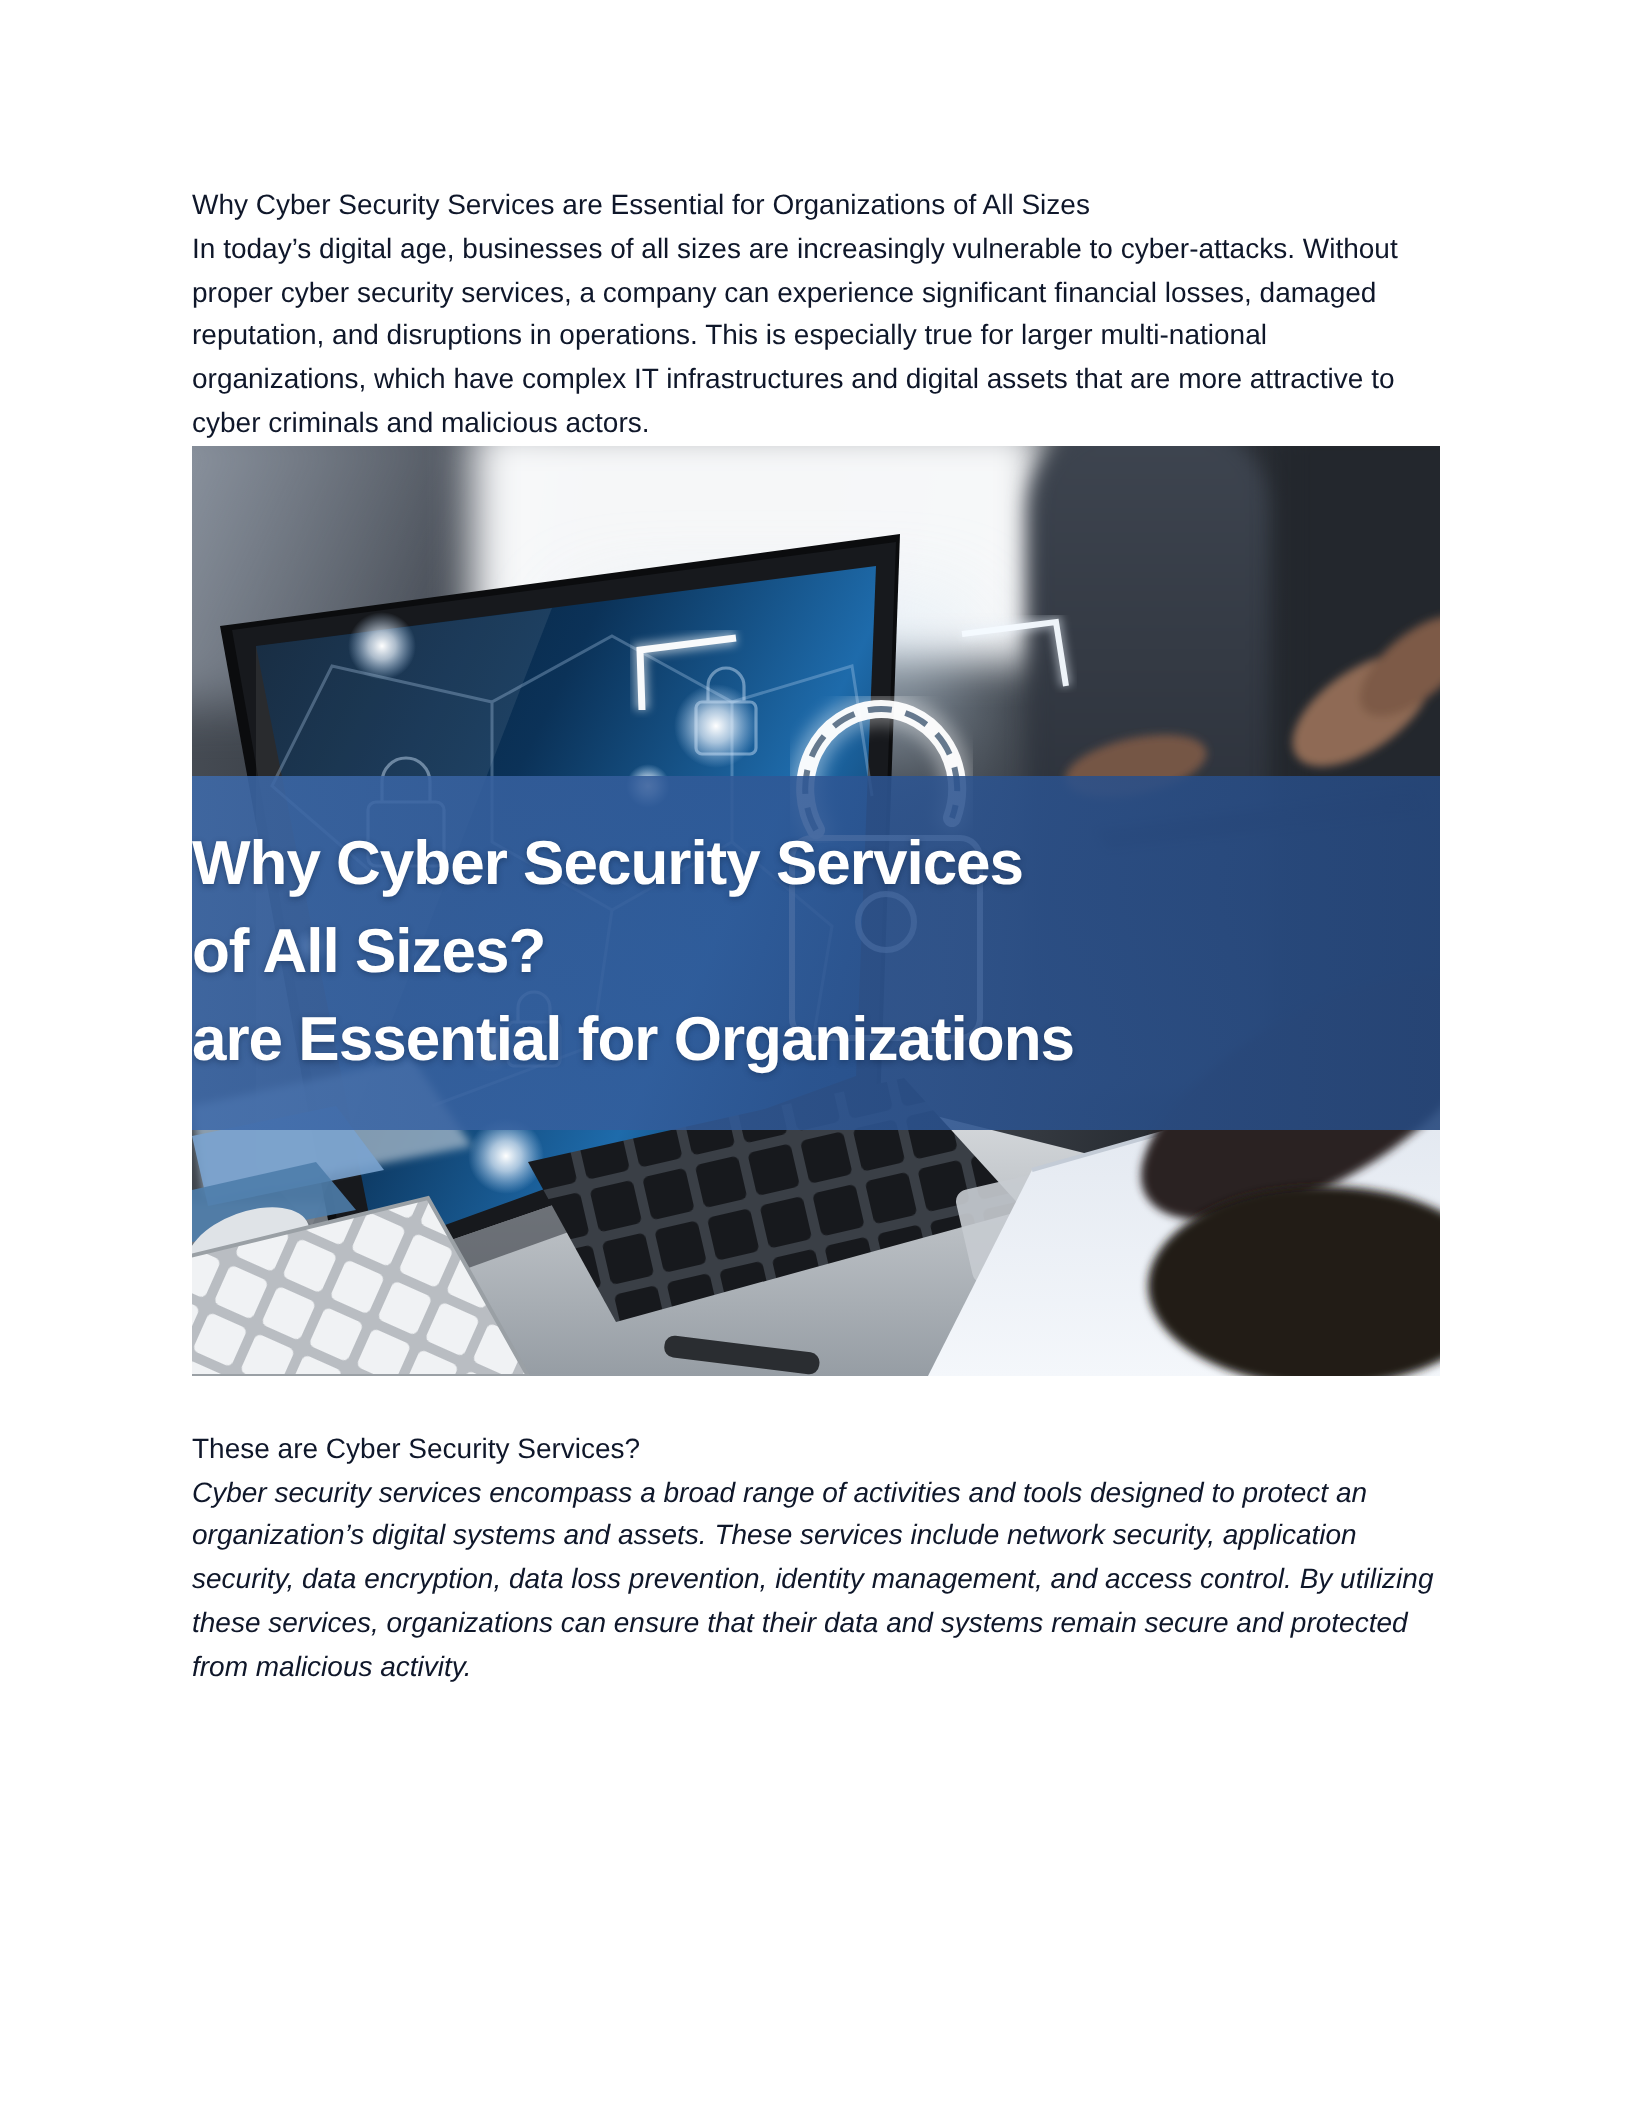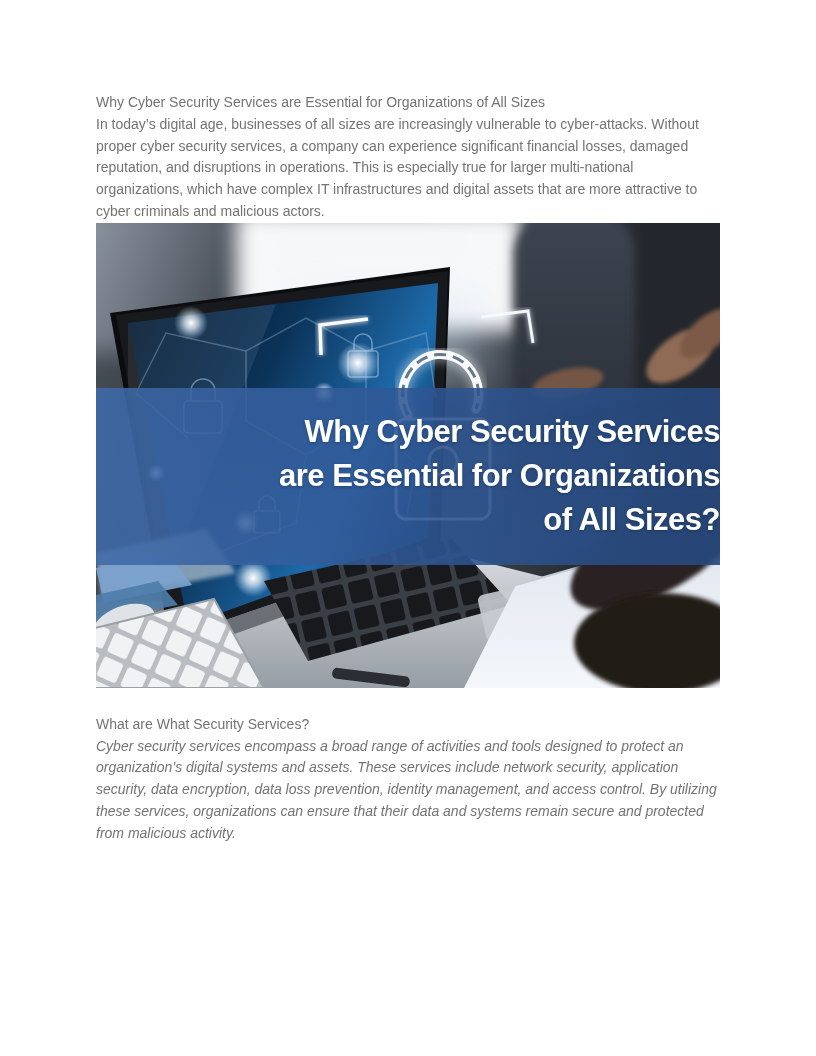--- a/index.html
+++ b/index.html
@@ -9,21 +9,21 @@
     background:#ffffff;
     font-family:"Liberation Sans", sans-serif;
     overflow:hidden;
     margin:0 auto;
   }
   .content{padding:92px 96px 0 96px;}
   .content p{
     margin:0;
     font-size:14px;
     line-height:21.8px;
-    color:#737373;
+    color:#0f172a;
     width:624px;
   }
   .doc-title{margin-bottom:16px;}
   .para-1{margin-bottom:14px;}
   .heading-2{margin-bottom:16px;}
   .para-2{margin-bottom:9px;font-style:italic;}
   .heading-3{white-space:pre-wrap;}
 
   
   .hero{
@@ -64,21 +64,21 @@
   }
   .desk{
     left:-10px;top:378px;width:660px;height:105px;
     background:linear-gradient(180deg,#6e747b,#8d939b);
     filter:blur(2px);
   }
   .hero svg{position:absolute;inset:0;z-index:2;}
   .banner{
     position:absolute;left:0;top:165px;width:100%;height:177px;z-index:3;
     background:linear-gradient(90deg, rgba(62,106,170,0.87) 0%, rgba(45,85,146,0.88) 55%, rgba(38,72,125,0.90) 100%);
-    display:flex;flex-direction:column;justify-content:center;align-items:flex-end;
+    display:flex;flex-direction:column;justify-content:center;align-items:flex-start;
   }
   .banner span{
     display:block;text-align:center;
     font-size:31px;line-height:44px;font-weight:bold;
     letter-spacing:-0.5px;color:#ffffff;
     text-shadow:0 1px 3px rgba(10,30,60,0.4);
   }
 </style>
 </head>
 <body>
@@ -214,24 +214,24 @@
         <g>
           <polygon points="368,465 420,362 624,304 624,465" fill="url(#paperGrad)"></polygon>
           <line x1="420" y1="362" x2="624" y2="304" stroke="#c3cbd6" stroke-width="2"></line>
           <ellipse cx="562" cy="326" rx="98" ry="42" fill="#2a2320" transform="rotate(-30 562 326)" filter="url(#b2)"></ellipse>
           <ellipse cx="566" cy="420" rx="88" ry="50" fill="#211a17" filter="url(#b2)"></ellipse>
         </g>
       </svg>
 
       <div class="banner">
         <span>Why Cyber Security Services</span>
+        <span>of All Sizes?</span>
         <span>are Essential for Organizations</span>
-        <span>of All Sizes?</span>
       </div>
     </figure>
 
-    <p class="heading-2">What are What Security Services?</p>
+    <p class="heading-2">These are Cyber Security Services?</p>
 
     <p class="para-2">Cyber security services encompass a broad range of activities and tools designed to protect an organization’s digital systems and assets. These services include network security, application security, data encryption, data loss prevention, identity management, and access control. By utilizing these services, organizations can ensure that their data and systems remain secure and protected from malicious activity.</p>
 
 
   </div>
 </div>
 
 </body></html>

